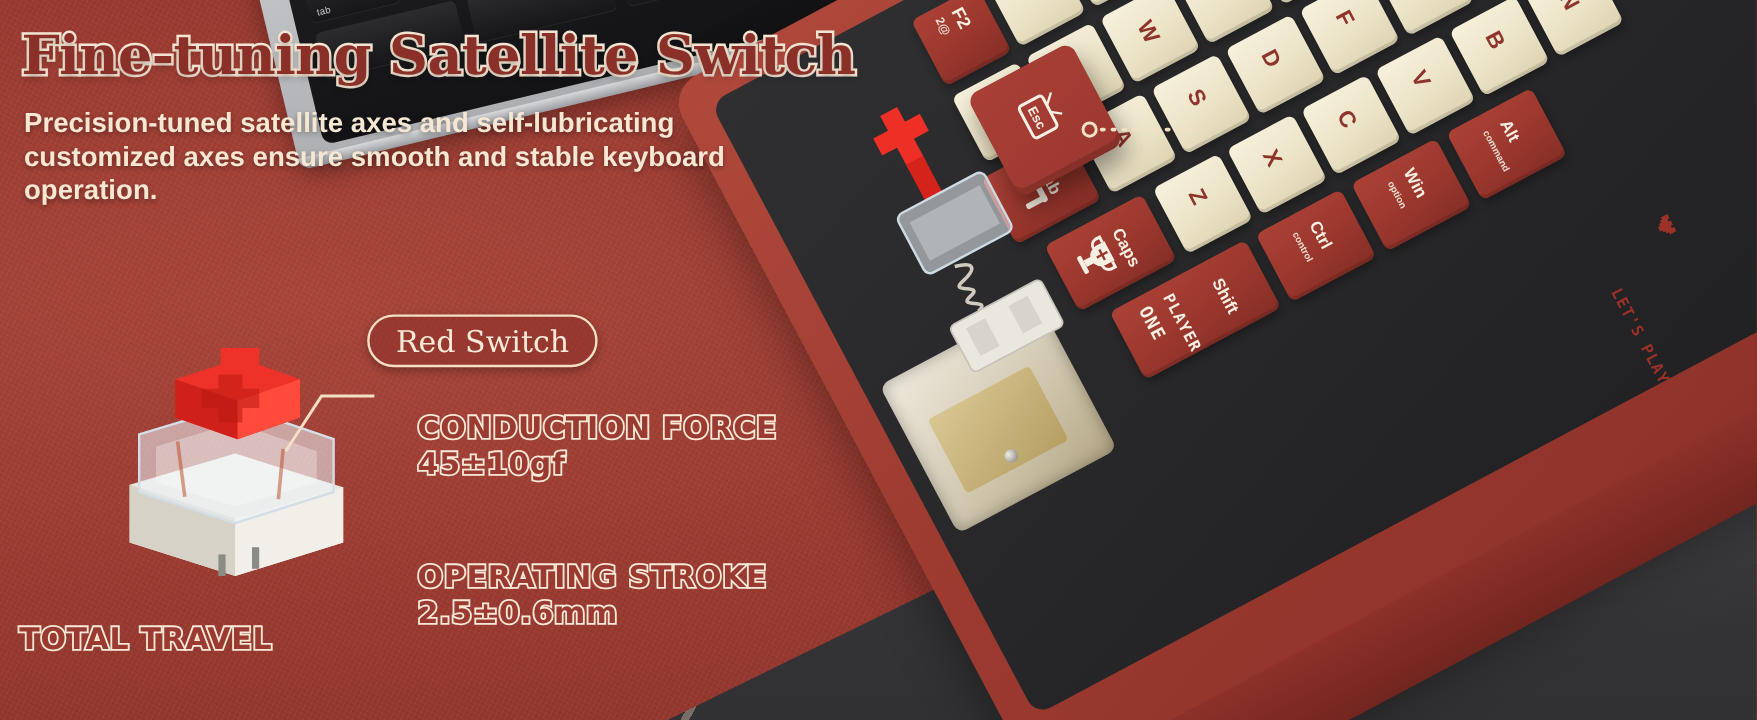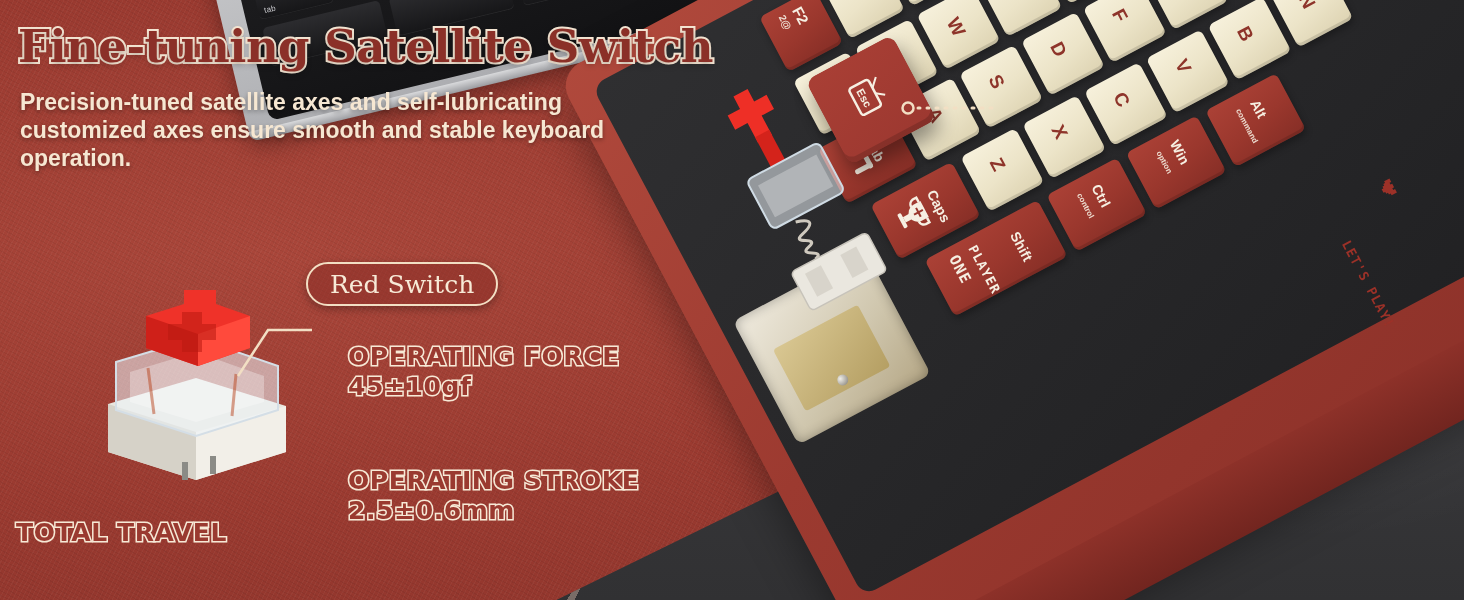--- a/index.html
+++ b/index.html
@@ -400,21 +400,21 @@
     <circle cx="8" cy="12" r="5.5" fill="none" stroke="#f2dfc4" stroke-width="2.5"></circle>
     <line x1="18" y1="12" x2="92" y2="12" stroke="#f2dfc4" stroke-width="3" stroke-dasharray="2 7" stroke-linecap="round"></line>
   </svg>
   <svg id="leader-red" class="leader" width="80" height="110">
     <path d="M2 104 L32 58 L76 58" stroke="#f2dfc4" stroke-width="2.5" fill="none"></path>
   </svg>
 
   <div class="pill" id="pill-red">Red Switch</div>
 
   <div class="spec" id="spec-force">
-    <div>OPERATING FORCE</div>
+    <div>CONDUCTION FORCE</div>
     <div>45±10gf</div>
   </div>
   <div class="spec" id="spec-stroke">
     <div>OPERATING STROKE</div>
     <div>2.5±0.6mm</div>
   </div>
   <div class="spec" id="spec-travel">
     <div>TOTAL TRAVEL</div>
   </div>
 

